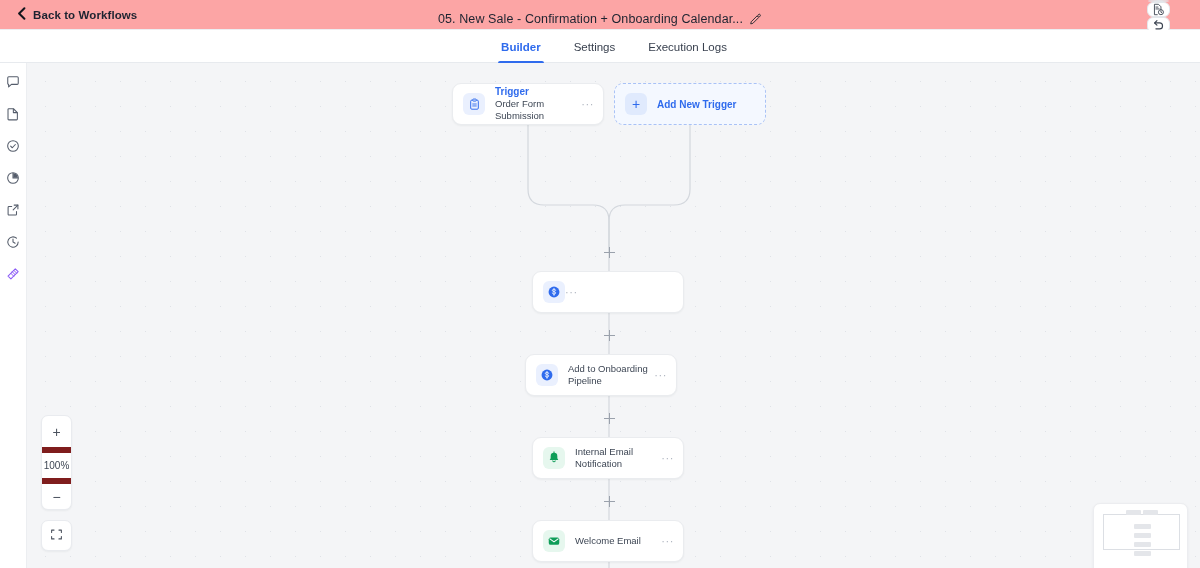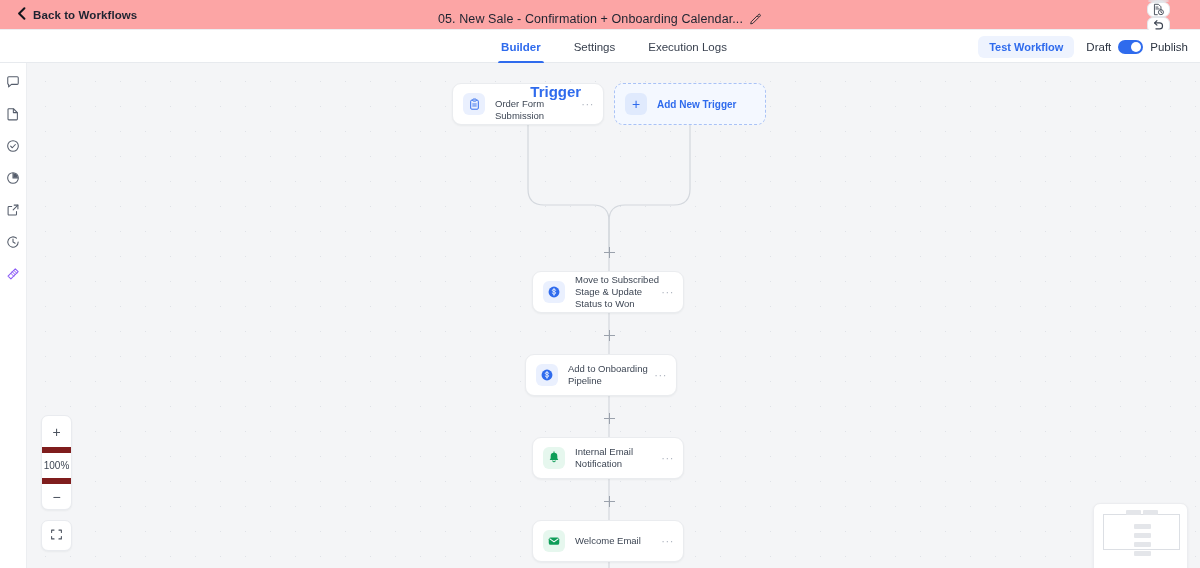--- a/index.html
+++ b/index.html
@@ -134,21 +134,21 @@
     border-radius: 9px; box-shadow: 0 1px 2px rgba(22,30,45,.05);
     display: flex; align-items: center; cursor: pointer;
   }
   .node-ico {
     width: 22px; height: 22px; border-radius: 6px; margin-left: 10px;
     display: flex; align-items: center; justify-content: center; flex: none;
   }
   .ico-blue { background: #eaf0fe; }
   .ico-green { background: #e6f7ee; }
   .node-text { margin-left: 10px; flex: 1; min-width: 0; }
-  .node-kicker { font-size: 15px; color: #2f6bed; font-weight: 600; line-height: 12px; text-align: right; }
+  .node-kicker { font-size: 10px; color: #2f6bed; font-weight: 600; line-height: 12px; }
   .node-sub { font-size: 9.5px; color: #3d4654; line-height: 12px; }
   .node-label { font-size: 9.5px; color: #3d4654; line-height: 12px; }
   .dots {
     margin-right: 9px; color: #aeb4bf; font-size: 11px; letter-spacing: .6px;
     line-height: 8px; cursor: pointer; flex: none;
   }
 
   
   #trigger-node { left: 425px; top: 20px; width: 152px; height: 42px; }
   #add-trigger {
@@ -267,30 +267,20 @@
       <div class="tab active">
           <span>Builder</span>
         </div>
       <div class="tab">
           <span>Settings</span>
         </div>
       <div class="tab">
           <span>Execution Logs</span>
         </div>
     </div>
-    <div class="tab-right">
-      <div class="test-btn">Test Workflow</div>
-      <div class="toggle-group">
-        <span class="toggle-lbl">Draft</span>
-        <div class="switch">
-            <span class="knob"></span>
-          </div>
-        <span class="toggle-lbl">Publish</span>
-      </div>
-    </div>
   </div>
 
   <div class="rail">
     <div class="rail-icon">
       <svg width="14" height="14" viewBox="0 0 16 16">
           <path d="M2 3.2a1.2 1.2 0 0 1 1.2-1.2h9.6A1.2 1.2 0 0 1 14 3.2v6.3a1.2 1.2 0 0 1-1.2 1.2H6.2L3 13.6v-2.9h-.2A1 1 0 0 1 2 9.5V3.2Z" fill="none" stroke="#555d6b" stroke-width="1.2" stroke-linejoin="round"></path>
         </svg>
     </div>
     <div class="rail-icon">
       <svg width="14" height="14" viewBox="0 0 16 16">
@@ -371,23 +361,20 @@
     <div class="plus-node" style="left:577px; top:267px;"></div>
     <div class="plus-node" style="left:577px; top:350px;"></div>
     <div class="plus-node" style="left:577px; top:433px;"></div>
 
     <div class="node" id="node-1">
       <div class="node-ico ico-blue">
         <svg width="14" height="14" viewBox="0 0 16 16">
             <circle cx="8" cy="8" r="6.2" fill="#2f6bed"></circle>
             <path d="M8 4.3v7.4M9.9 6.1c0-.8-.9-1.3-1.9-1.3s-1.9.5-1.9 1.4.9 1.2 1.9 1.4 1.9.5 1.9 1.4-.9 1.4-1.9 1.4-1.9-.5-1.9-1.3" fill="none" stroke="#fff" stroke-width="1" stroke-linecap="round"></path>
           </svg>
-      </div>
-      <div class="node-text">
-        <div class="node-label">Move to Subscribed Stage &amp; Update Status to Won</div>
       </div>
       <div class="dots">···</div>
     </div>
 
     <div class="node" id="node-2">
       <div class="node-ico ico-blue">
         <svg width="14" height="14" viewBox="0 0 16 16">
             <circle cx="8" cy="8" r="6.2" fill="#2f6bed"></circle>
             <path d="M8 4.3v7.4M9.9 6.1c0-.8-.9-1.3-1.9-1.3s-1.9.5-1.9 1.4.9 1.2 1.9 1.4 1.9.5 1.9 1.4-.9 1.4-1.9 1.4-1.9-.5-1.9-1.3" fill="none" stroke="#fff" stroke-width="1" stroke-linecap="round"></path>
           </svg>

